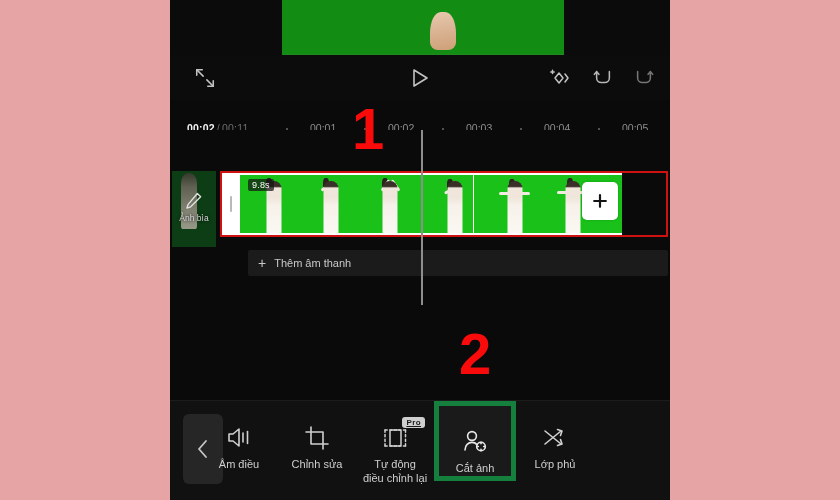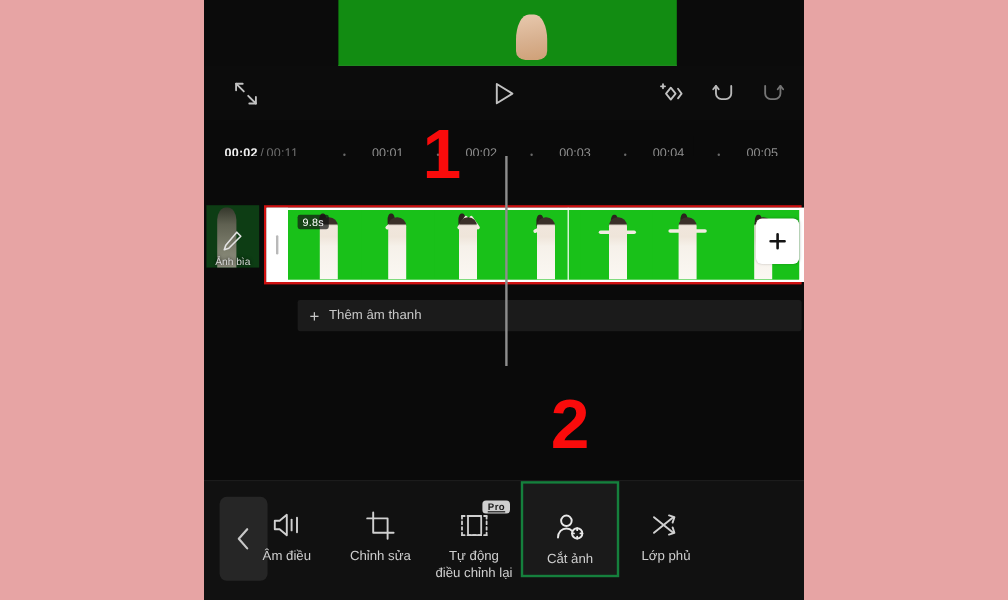--- a/index.html
+++ b/index.html
@@ -94,21 +94,21 @@
   
   #track-area {
     position: absolute; left: 0; top: 130px;
     width: 500px; height: 175px;
     background: #0a0a0a;
   }
 
   
   #cover-thumb {
     position: absolute; left: 2px; top: 41px;
-    width: 44px; height: 52px;
+    width: 44px; height: 76px;
     background: #0d3d14; overflow: hidden;
   }
   #cover-figure {
     position: absolute; left: 9px; top: 2px;
     width: 16px; height: 56px;
     background: linear-gradient(180deg,#3c3730 0%, #6e675c 25%, #90897c 60%, #b0a99d 100%);
     border-radius: 45% 45% 12% 12% / 18% 18% 6% 6%;
     opacity: .85;
   }
   #cover-pencil {
@@ -124,21 +124,21 @@
   }
 
   
   #clip-outline {
     position: absolute; left: 50px; top: 41px;
     width: 448px; height: 66px;
     border: 2px solid #cf1111;
   }
   #clip {
     position: absolute; left: 52px; top: 43px;
-    width: 448px; height: 62px;
+    width: 400px; height: 62px;
     background: #ffffff;
     overflow: hidden;
   }
   #clip-handle-left {
     position: absolute; left: 0; top: 0;
     width: 18px; height: 62px;
     background: #ffffff;
     display: flex; align-items: center; justify-content: center;
   }
   #clip-handle-left::after {
@@ -260,21 +260,21 @@
     padding-top: 10px;
   }
   .tool .ticon { height: 30px; display: flex; align-items: flex-end; justify-content: center; }
   .tool .tlabel {
     margin-top: 7px;
     font-size: 11px; color: #cfcfcf;
     text-align: center; line-height: 1.25;
     white-space: pre-line;
   }
   #tool-catanh {
-    border: 2px solid #15803d;
+    border: 5px solid #15803d;
     background: #1a1a1a;
     width: 82px;
     margin-top: -10px;
     padding-top: 20px;
     height: 80px;
   }
   .pro-badge {
     position: absolute;
     right: 9px; top: 6px;
     background: #cfcfcf;

